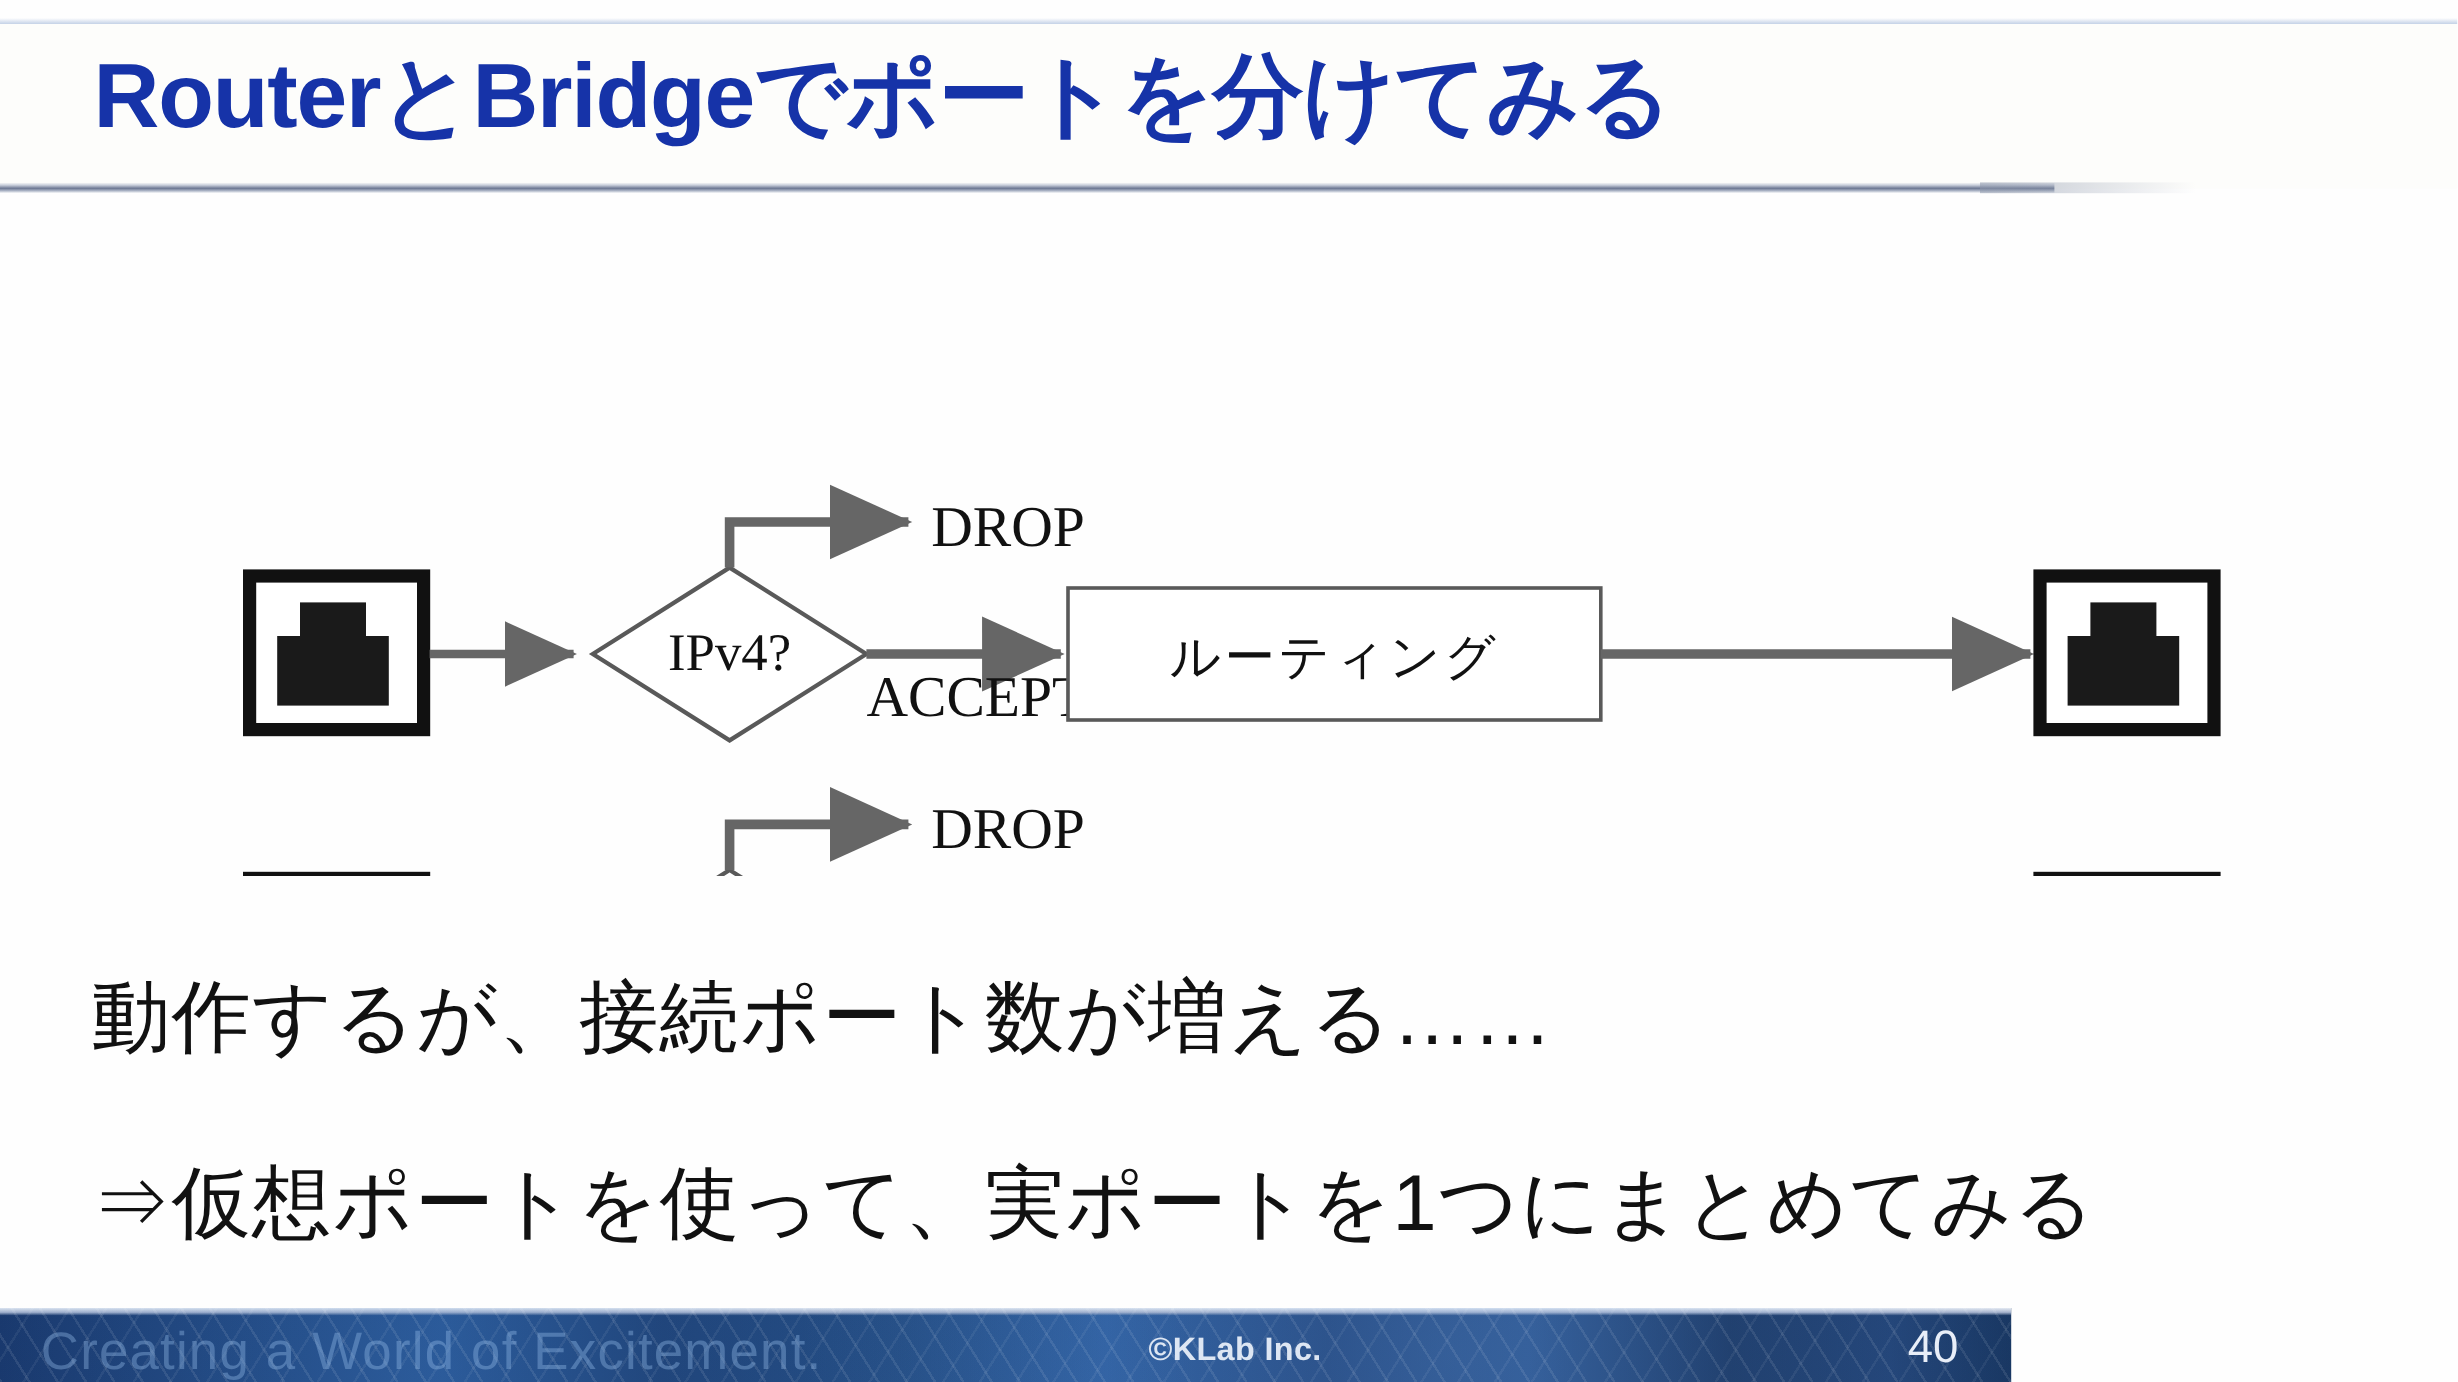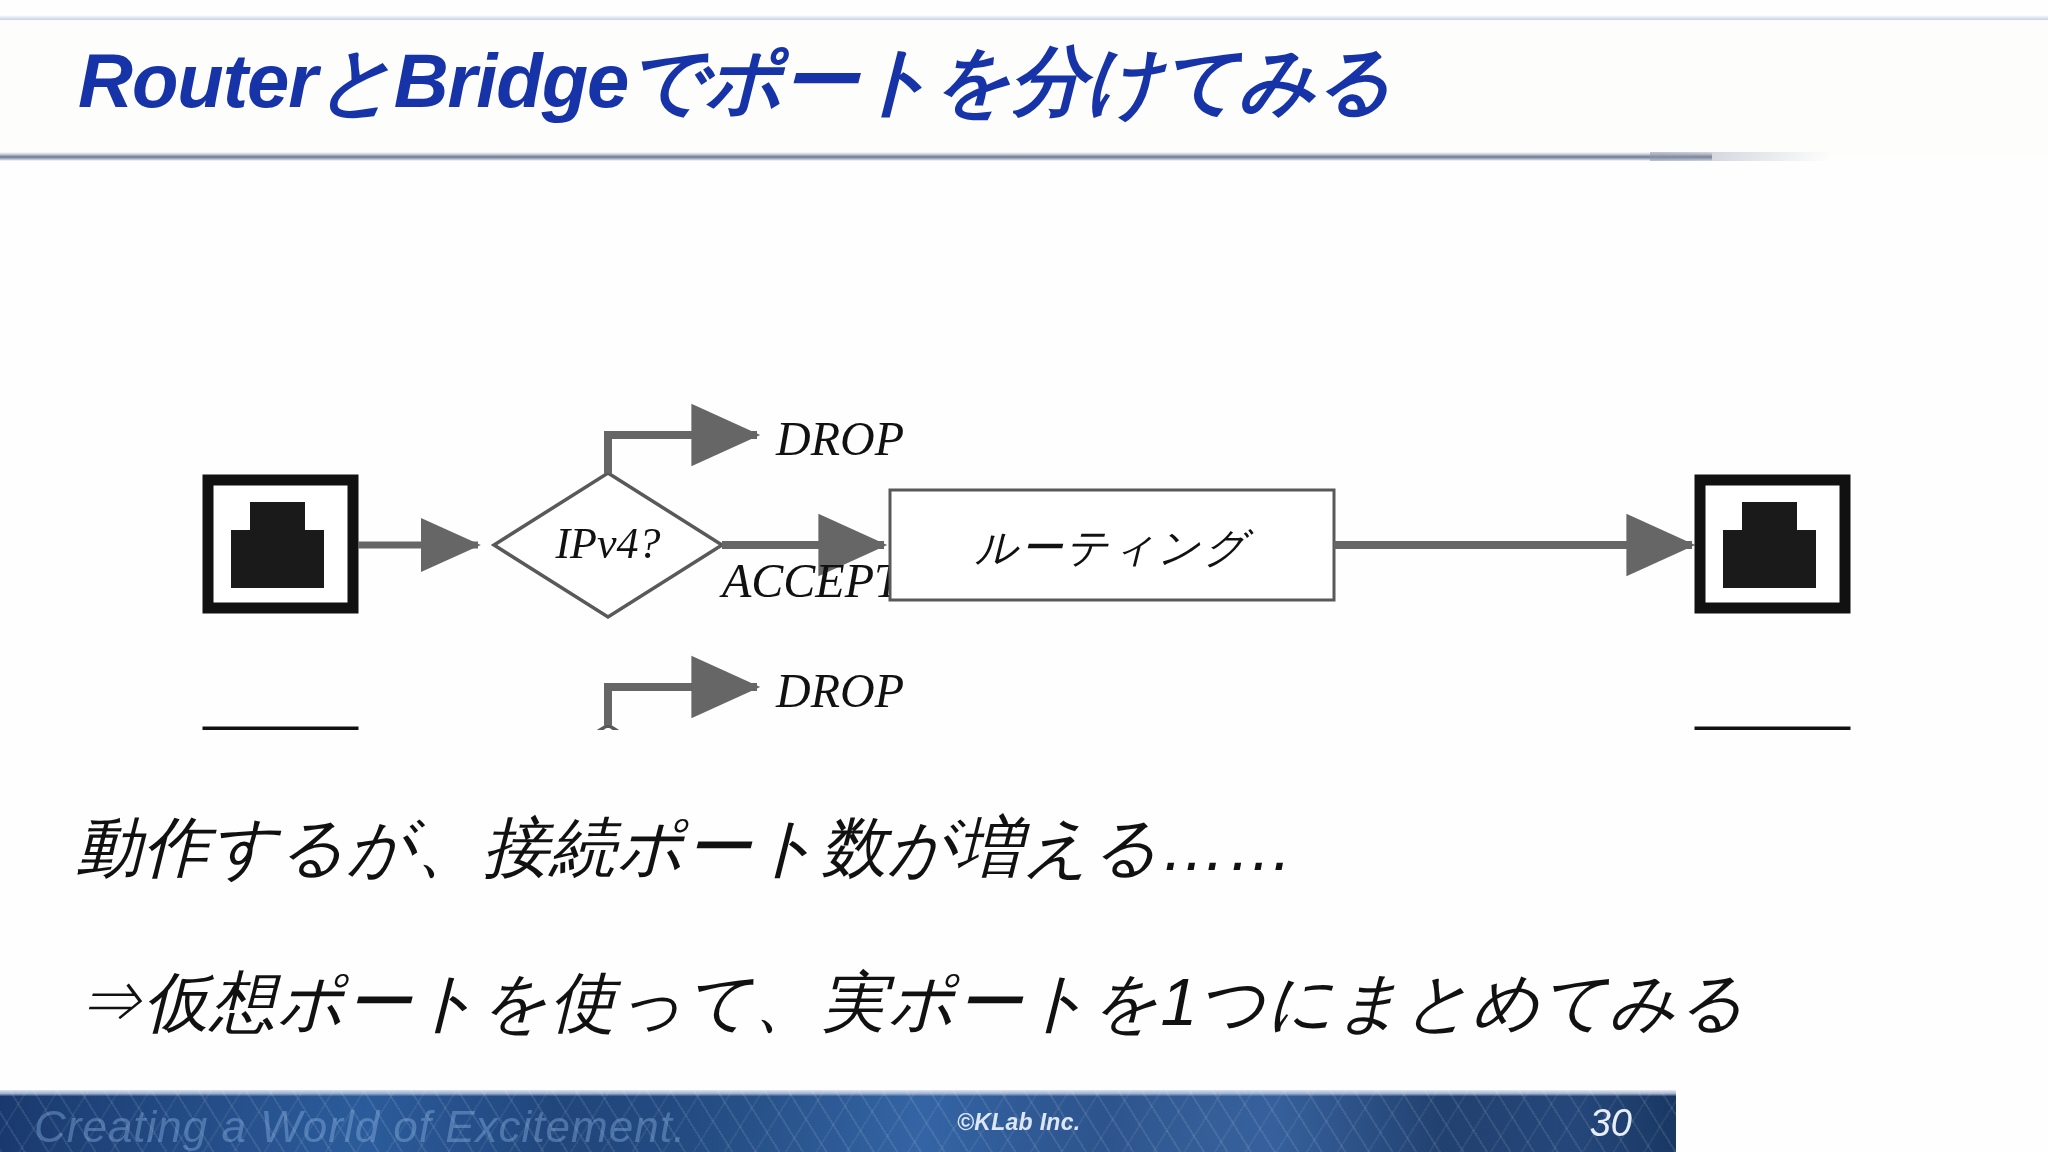--- a/index.html
+++ b/index.html
@@ -6,21 +6,20 @@
   html, body {
     width: 2048px; height: 1152px;
     background: #ffffff;
     font-family: "Liberation Sans", sans-serif;
     overflow: hidden;
   }
   #slide {
     position: relative;
     width: 2048px; height: 1152px;
     background: #fefefe;
-    font-style: italic;
   }
 
   
   .top-strip {
     position: absolute; left: 0; top: 0;
     width: 2048px; height: 20px;
     background:
       linear-gradient(90deg,
         #24477f 0%, #2e5590 4%, #1d3a6e 9%, #2b5governance 9%,
         #28508c 14%, #1c3868 20%, #2f5c9c 27%, #3b6fb4 33%,
@@ -122,21 +121,21 @@
   .tagline {
     position: absolute; left: 34px; top: 12px;
     font-size: 44px;
     font-weight: 400;
     color: rgba(150,190,235,0.38);
     letter-spacing: 1px;
     white-space: nowrap;
   }
   .copyright {
     position: absolute; left: 957px; top: 19px;
-    font-size: 23px;
+    font-size: 27px;
     font-weight: 700;
     color: #dde6f3;
     letter-spacing: 0.3px;
     white-space: nowrap;
   }
   .page-num {
     position: absolute; right: 44px; top: 12px;
     font-size: 38px;
     color: #e8eef8;
     white-space: nowrap;
@@ -233,16 +232,16 @@
     </svg>
   </div>
 
   <div class="body-line l1">動作するが、接続ポート数が増える……</div>
   <div class="body-line l2">⇒仮想ポートを使って、実ポートを1つにまとめてみる</div>
 
   <div class="bottom-bar">
     <div class="bar-art"></div>
     <div class="tagline">Creating a World of Excitement.</div>
     <div class="copyright">©KLab Inc.</div>
-    <div class="page-num">30</div>
+    <div class="page-num">40</div>
   </div>
 
 </div>
 
 </body></html>

